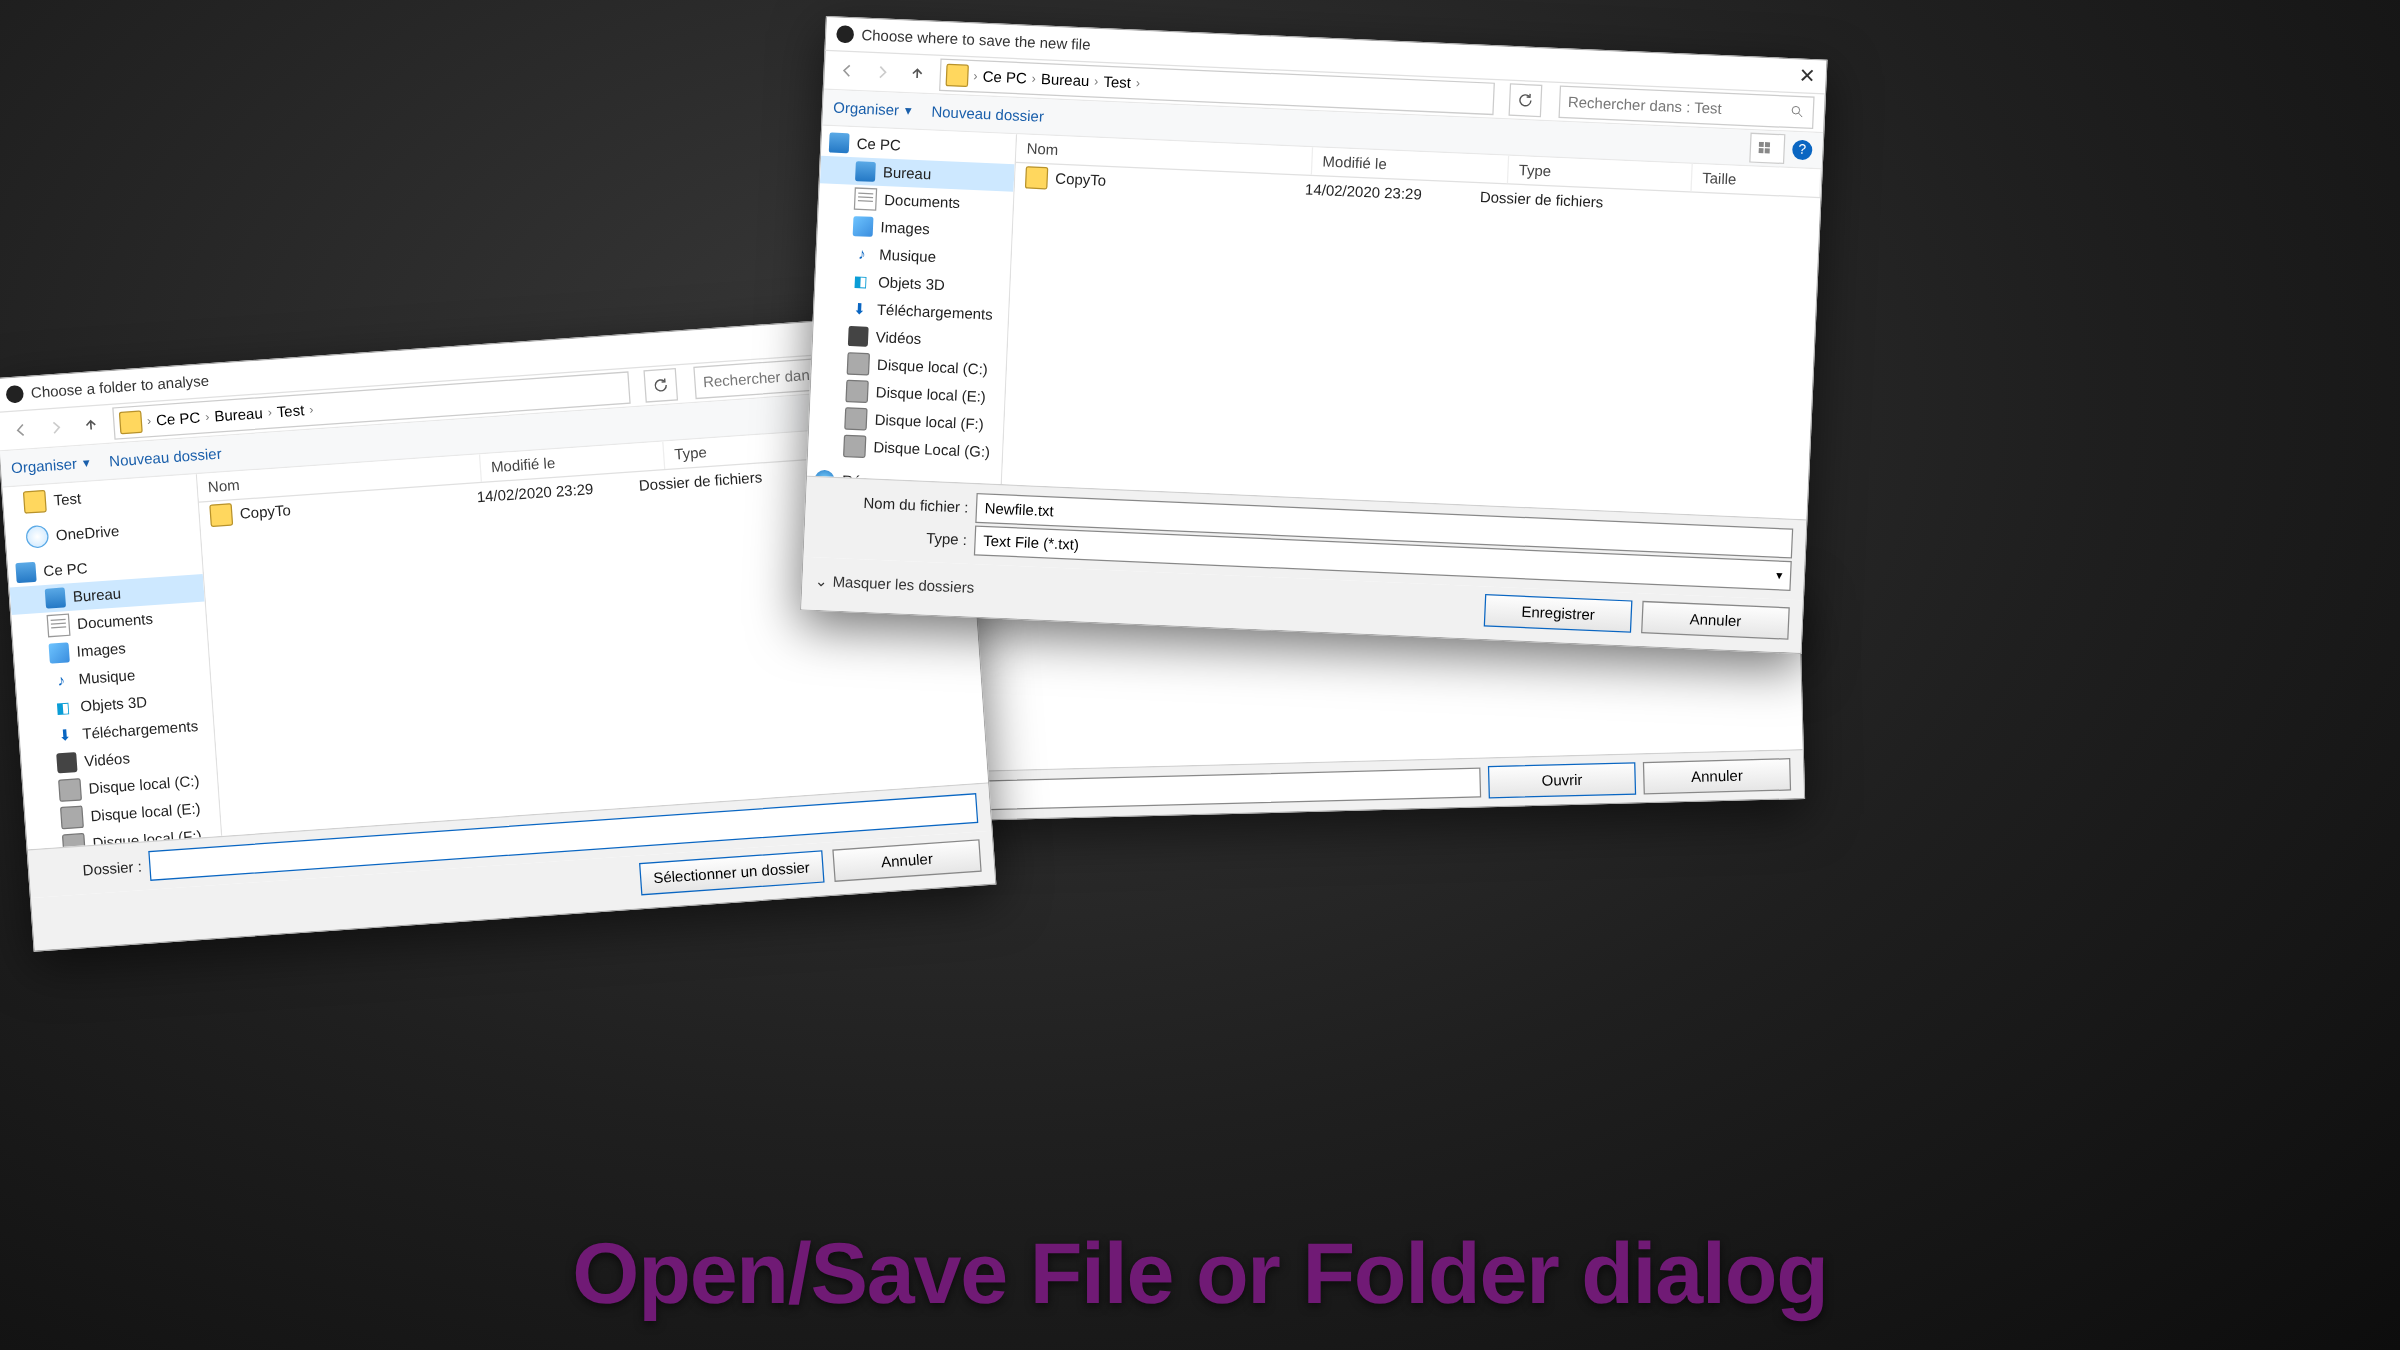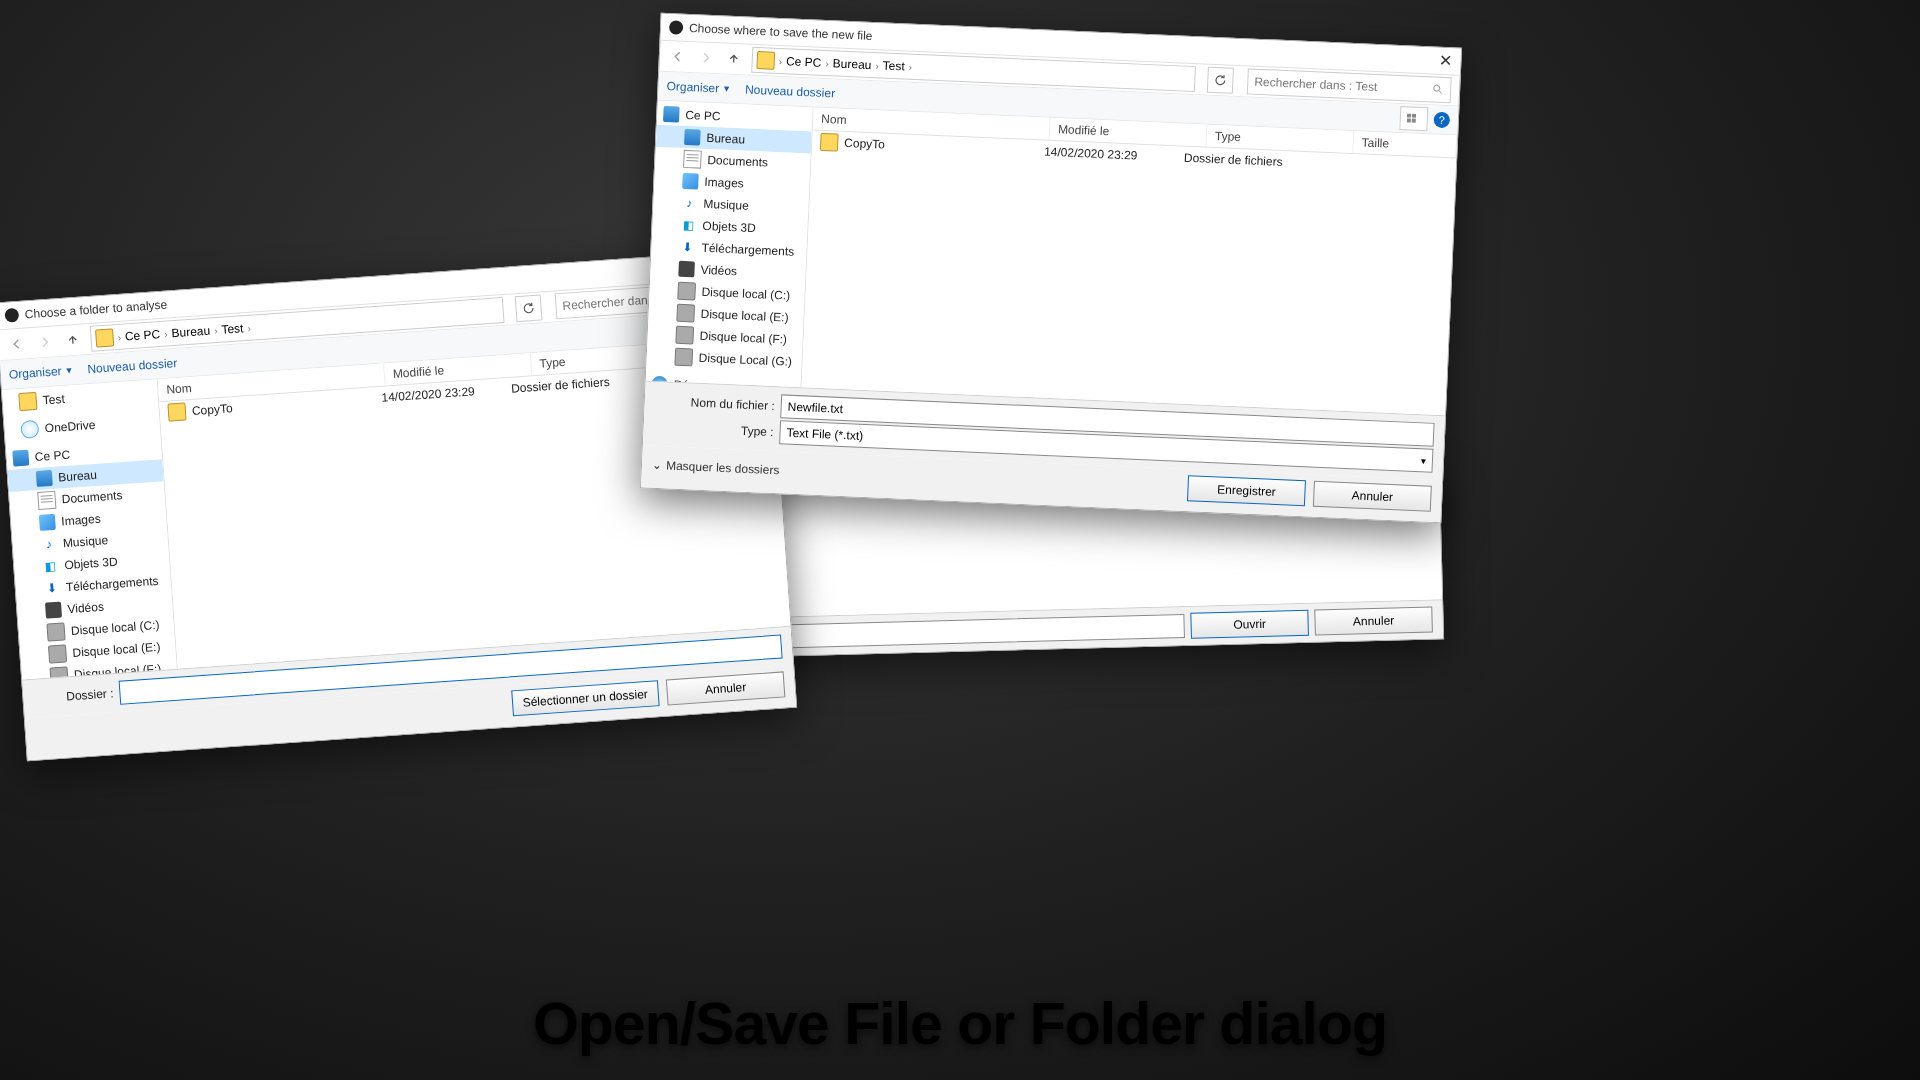--- a/index.html
+++ b/index.html
@@ -1,17 +1,17 @@
 <!DOCTYPE html>
 <html><head>
 <meta charset="utf-8">
 <style>
   html,body{margin:0;padding:0;width:1920px;height:1080px;overflow:hidden;font-family:"Segoe UI",Arial,sans-serif;font-size:12px;}
   body{background:radial-gradient(ellipse at 40% 30%,#3a3a3a 0%,#1f1f1f 55%,#0d0d0d 100%);position:relative;}
-  .caption{position:absolute;bottom:22px;width:100%;text-align:center;font-size:59px;font-weight:900;color:#000000;letter-spacing:-1px;font-family:Impact,"Arial Black",sans-serif;text-shadow:0 3px 8px rgba(0,0,0,.6);}
+  .caption{position:absolute;bottom:22px;width:100%;text-align:center;font-size:69px;font-weight:900;color:#701a75;letter-spacing:-1px;font-family:Impact,"Arial Black",sans-serif;text-shadow:0 3px 8px rgba(0,0,0,.6);}
   .dialog{position:absolute;background:#fff;box-shadow:0 12px 40px rgba(0,0,0,.55);border:1px solid #aaa;}
   .titlebar{display:flex;align-items:center;height:26px;padding:0 8px;border-bottom:1px solid #e0e0e0;background:#fff;font-size:12px;color:#333;}
   .ue-icon{width:14px;height:14px;border-radius:50%;background:#222;margin-right:6px;flex-shrink:0;display:inline-block;}
   .navrow{display:flex;align-items:center;height:30px;padding:0 8px;gap:8px;border-bottom:1px solid #e8e8e8;}
   .navbtn{width:20px;height:20px;display:flex;align-items:center;justify-content:center;color:#888;}
   .navbtn svg{width:14px;height:14px;}
   .crumb{display:flex;align-items:center;gap:2px;flex:1;border:1px solid #ccc;height:24px;padding:0 4px;background:#fff;font-size:12px;}
   .crumb .fico{width:16px;height:16px;background:#ffd75e;border:1px solid #b8922a;border-radius:2px;display:inline-block;}
   .crumb .sep{color:#777;font-size:10px;padding:0 2px;}
   .refresh{width:24px;height:24px;border:1px solid #ccc;display:flex;align-items:center;justify-content:center;margin-left:4px;}

